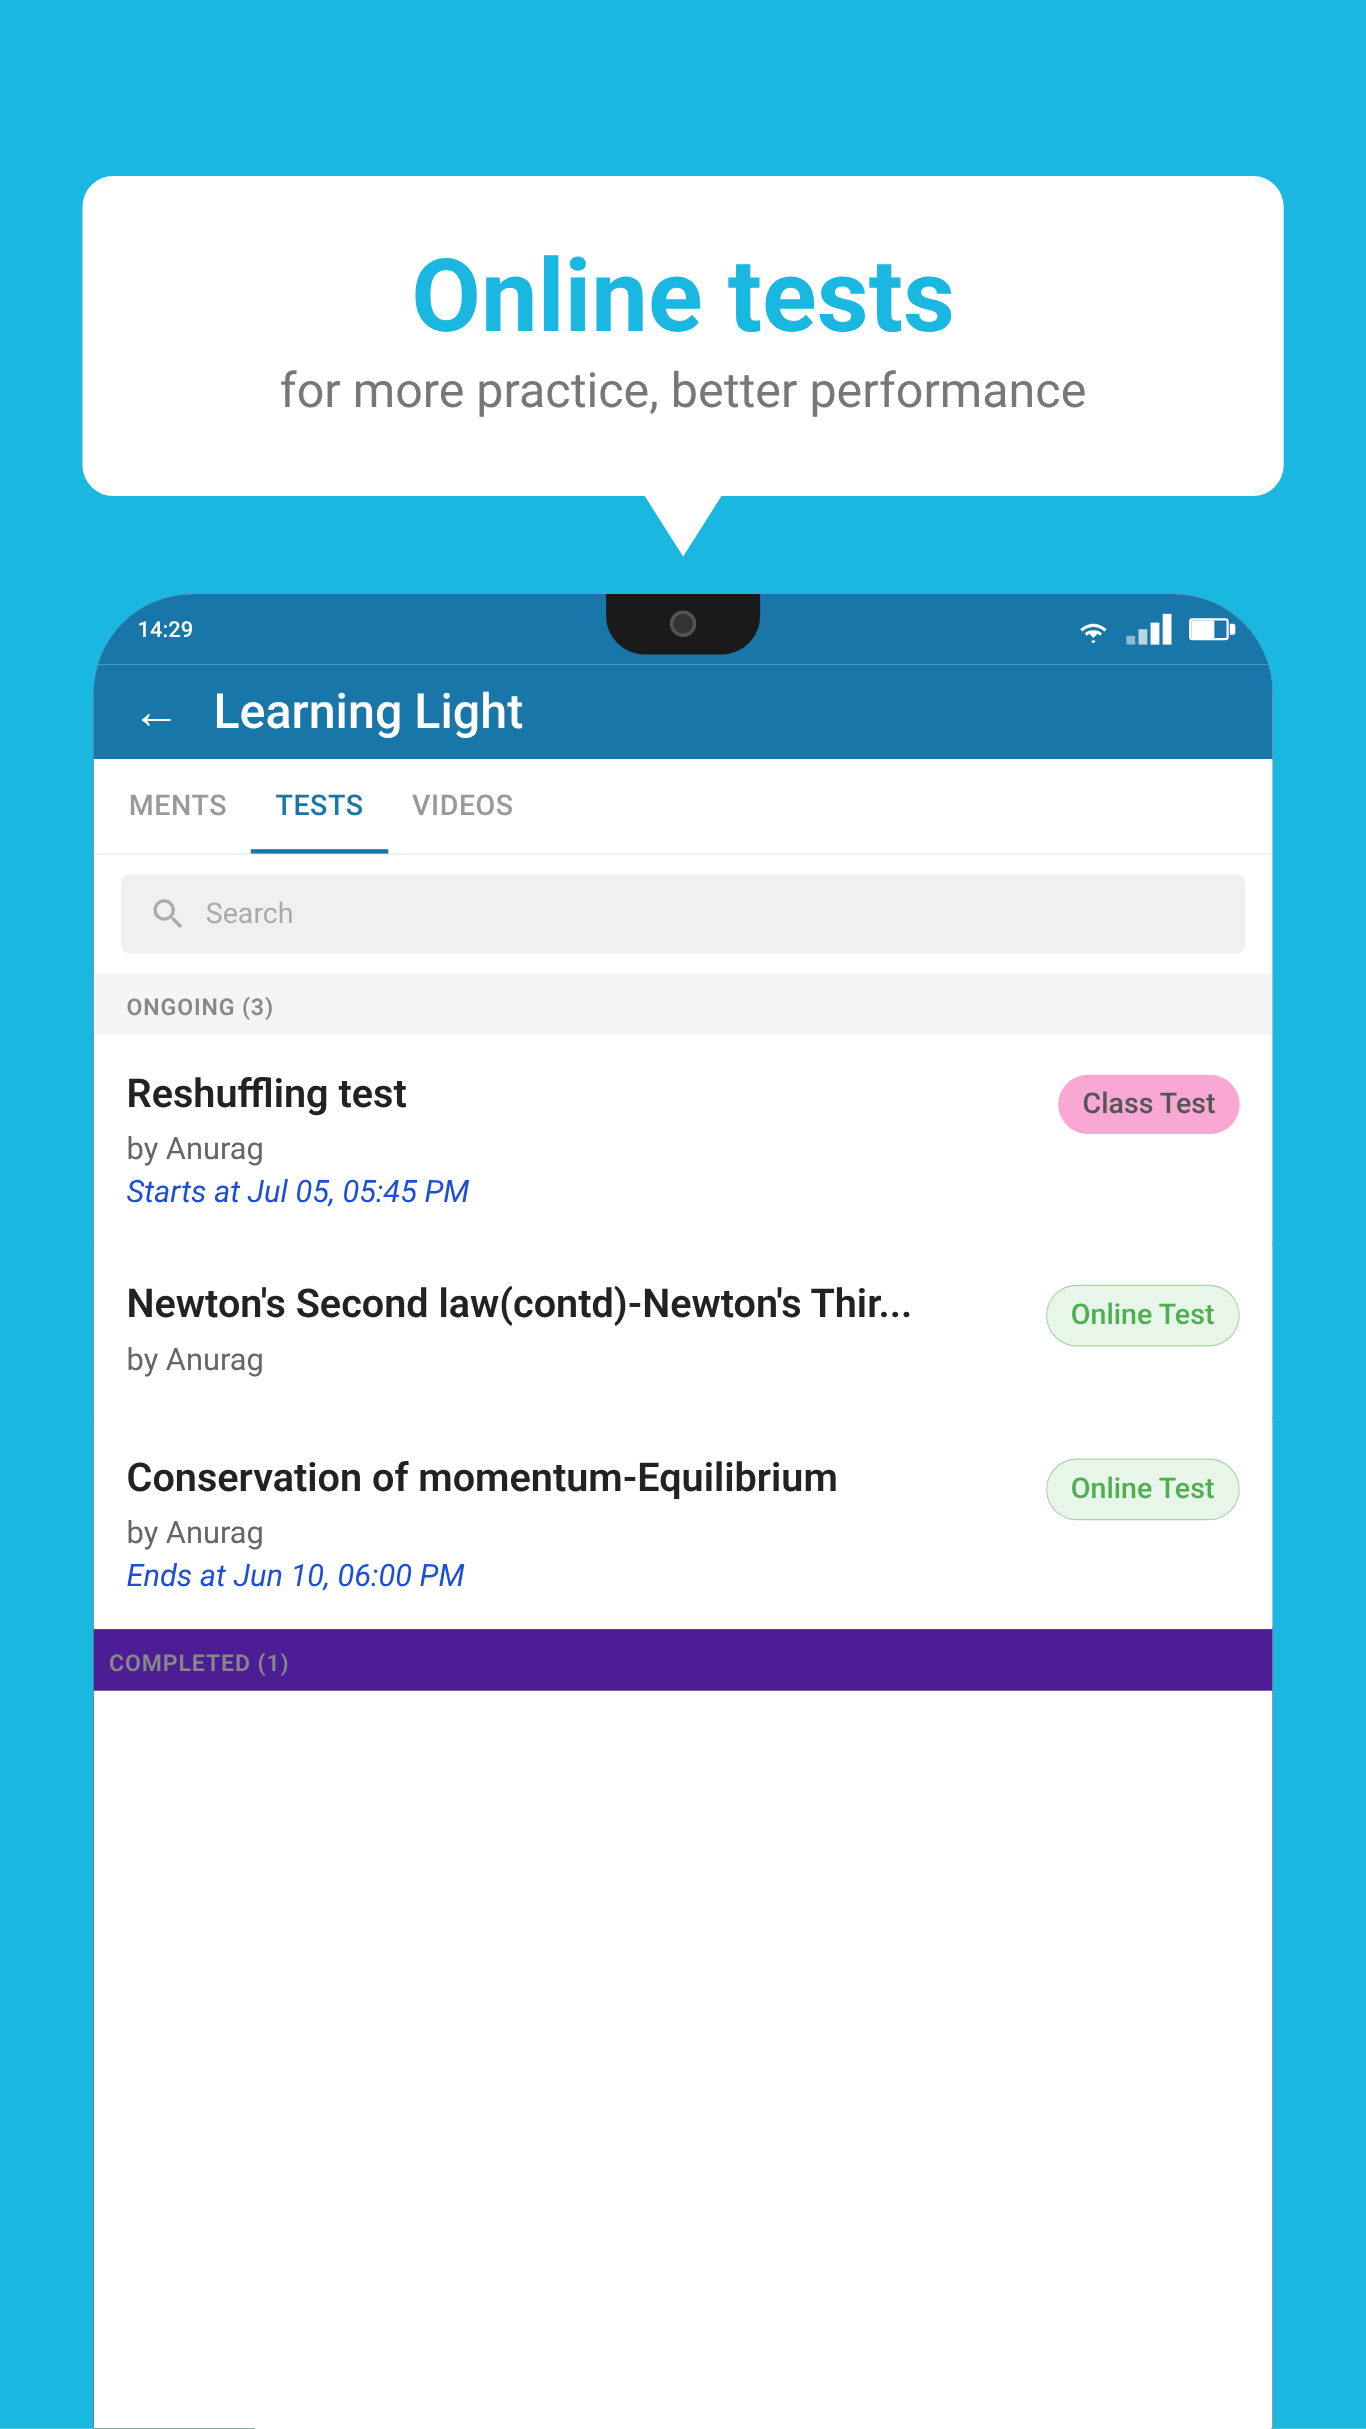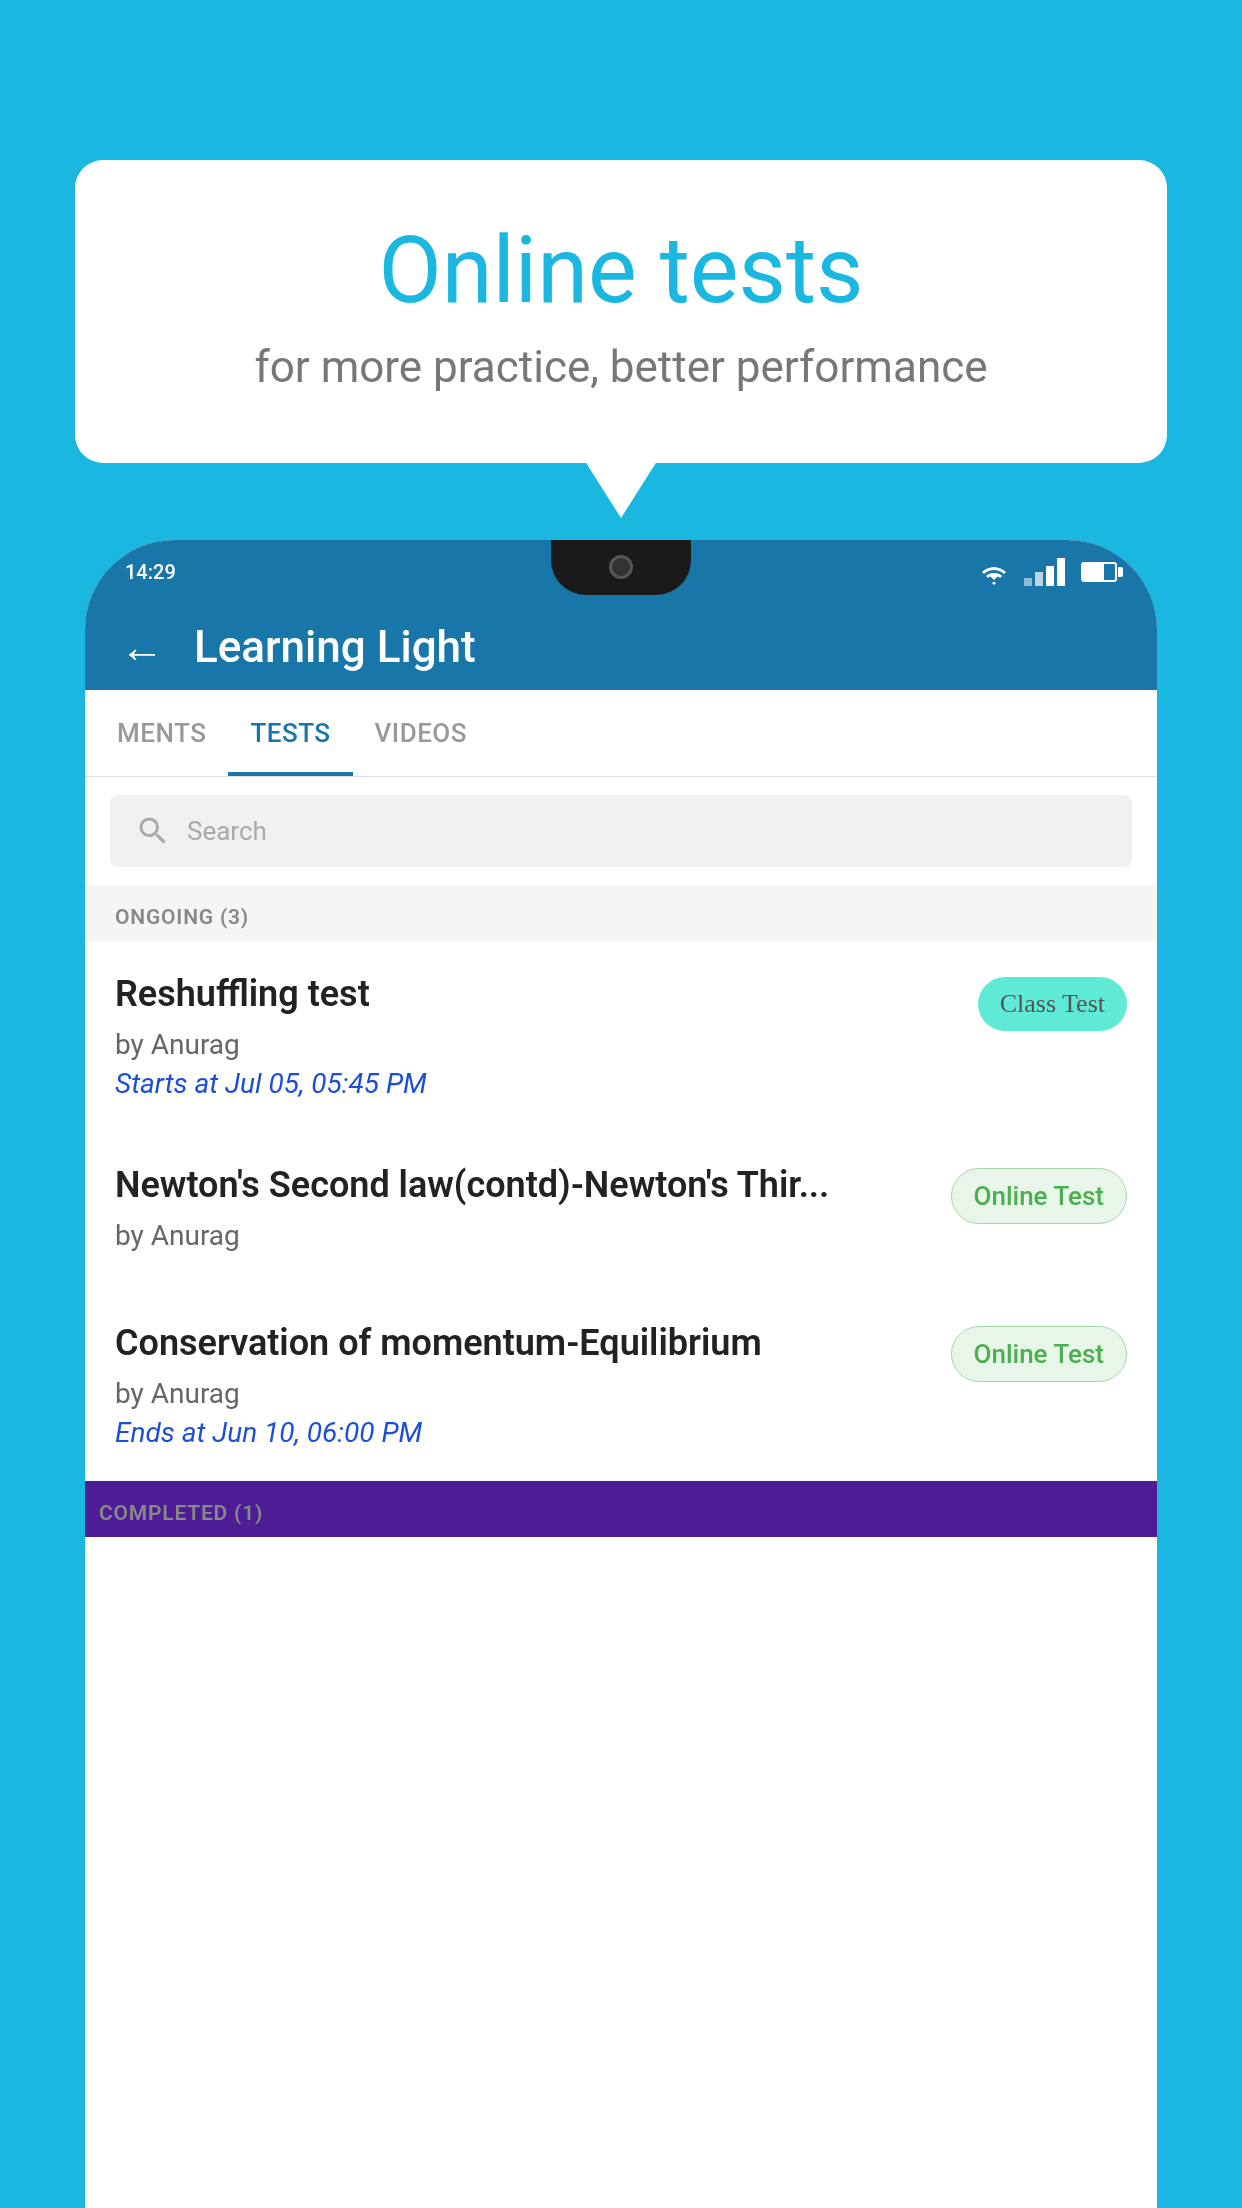--- a/index.html
+++ b/index.html
@@ -34,23 +34,23 @@
       width: 0;
       height: 0;
       border-left: 38px solid transparent;
       border-right: 38px solid transparent;
       border-top: 60px solid white;
     }
 
     .bubble-title {
       font-size: 92px;
       color: #1ab8e0;
-      font-weight: 400;
+      font-weight: 700;
       line-height: 1.1;
-      margin-bottom: 20px;
+      margin-bottom: 8px;
     }
 
     .bubble-subtitle {
       font-size: 44px;
       color: #777;
       font-weight: 400;
     }
 
     
     .phone-frame {
@@ -278,23 +278,22 @@
     .badge {
       border-radius: 50px;
       padding: 12px 22px;
       font-size: 26px;
       font-weight: 500;
       white-space: nowrap;
       margin-top: 6px;
     }
 
     .badge-class {
-      background: #5eead4;
+      background: #f9a8d4;
       color: #555;
-      font-family: Liberation Serif, serif;
     }
 
     .badge-online {
       background: #e8f5e9;
       color: #4caf50;
       border: 1.5px solid #a5d6a7;
     }
 
     .completed-header {
       padding: 20px 14px 12px;

